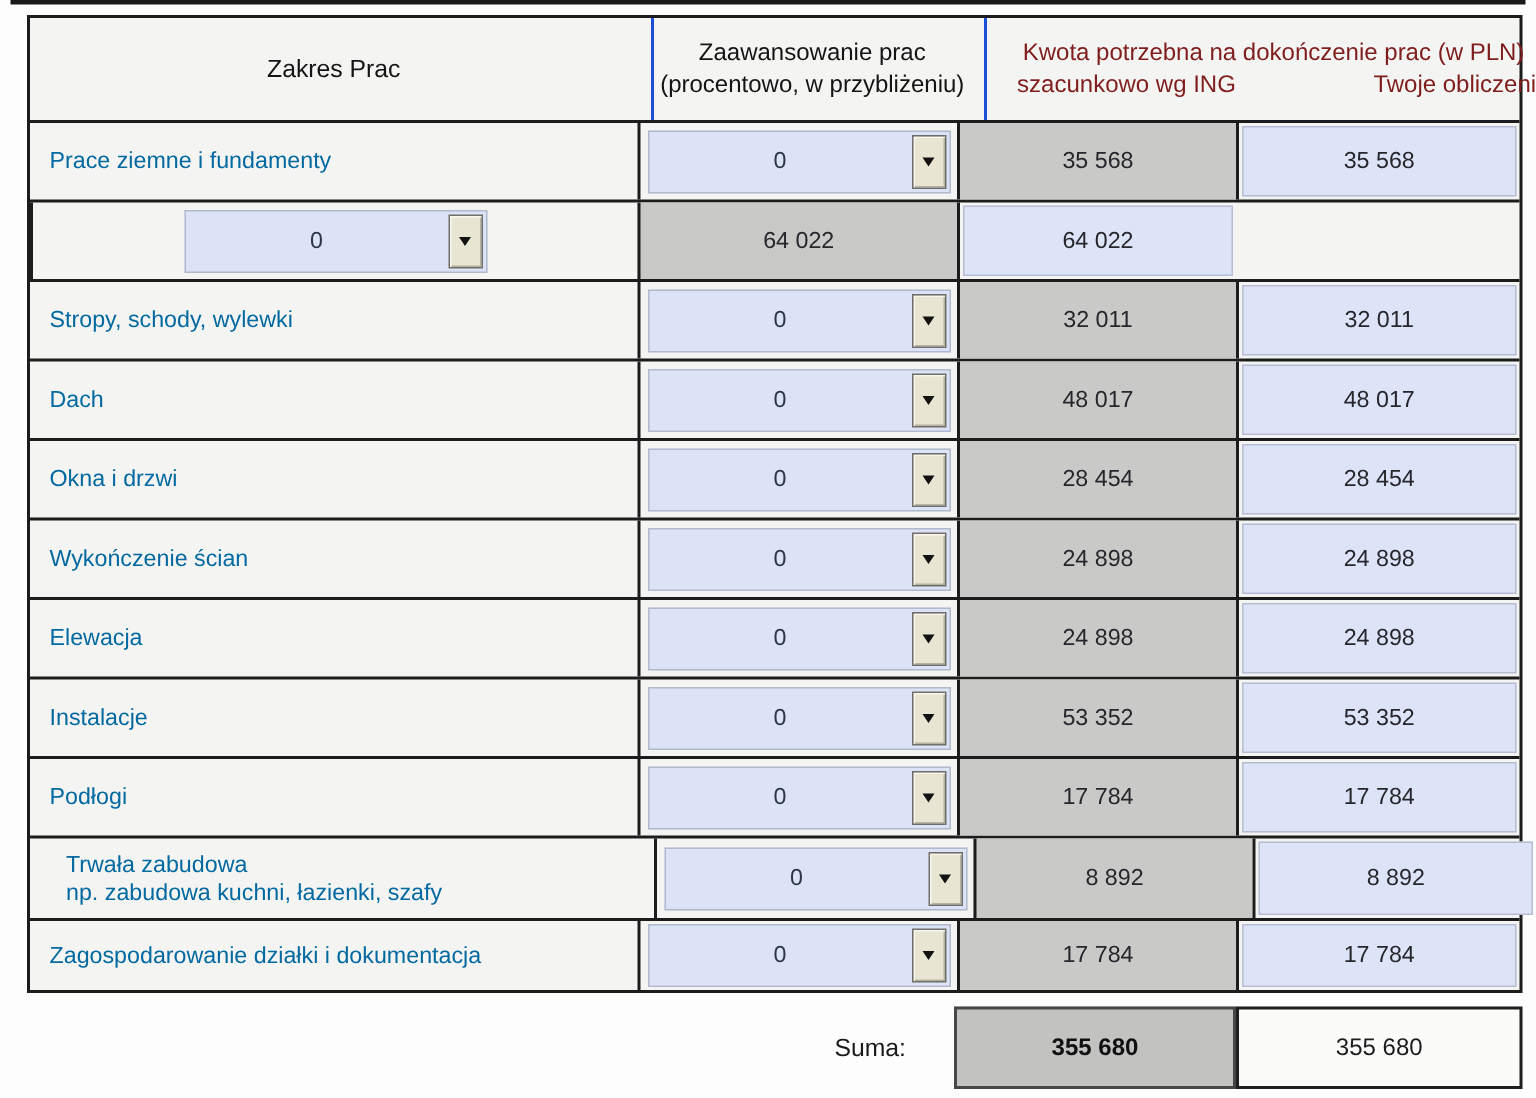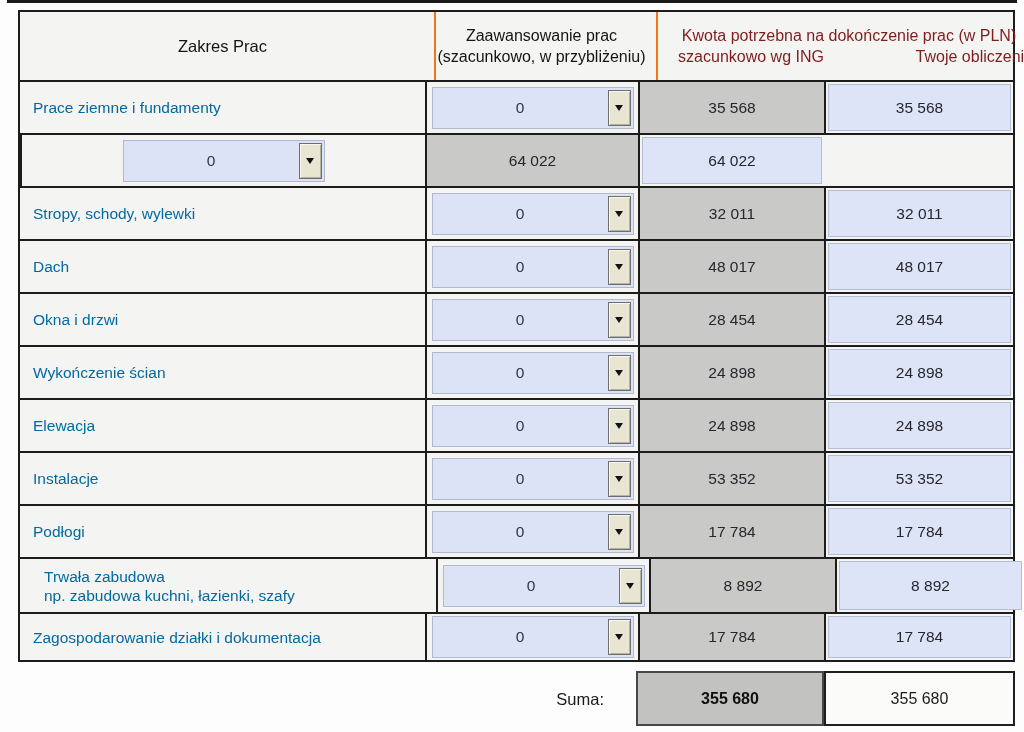--- a/index.html
+++ b/index.html
@@ -25,21 +25,21 @@
     display:grid;
     grid-template-columns:405px 213px 186px 189px;
   }
   .tr + .tr{border-top:2px solid #1c1c1c;}
   .thead{height:68px;gap:9px;}
   .r{height:51px;}
   .r.tall{height:53px;padding-left:11px;}
   .r.last{height:46px;}
 
   .th,.td{box-sizing:border-box;min-width:0;}
-  .th.c2,.th.c34{border-left:2px solid #f97316;}
+  .th.c2,.th.c34{border-left:2px solid #1d4ed8;}
   .td.prog,.td.ing,.td.own{border-left:2px solid #1c1c1c;}
 
   .th.c1{
     display:flex;align-items:center;justify-content:center;
     font-size:16.5px;color:#141414;
   }
   .th.c2{
     display:flex;flex-direction:column;align-items:center;justify-content:center;
     font-size:16px;line-height:21px;color:#141414;text-align:center;
   }
@@ -133,21 +133,21 @@
 <body>
 
 <div class="top-line"></div>
 
 <div class="table">
 
   <div class="tr thead">
     <div class="th c1">Zakres Prac</div>
     <div class="th c2">
       <div>Zaawansowanie prac</div>
-      <div>(szacunkowo, w przybliżeniu)</div>
+      <div>(procentowo, w przybliżeniu)</div>
     </div>
     <div class="th c34">
       <div class="amt-title">Kwota potrzebna na dokończenie prac (w PLN)</div>
       <div class="amt-sub">
         <span class="sub-ing">szacunkowo wg ING</span>
         <span class="sub-own">Twoje obliczenia</span>
       </div>
     </div>
   </div>
 

